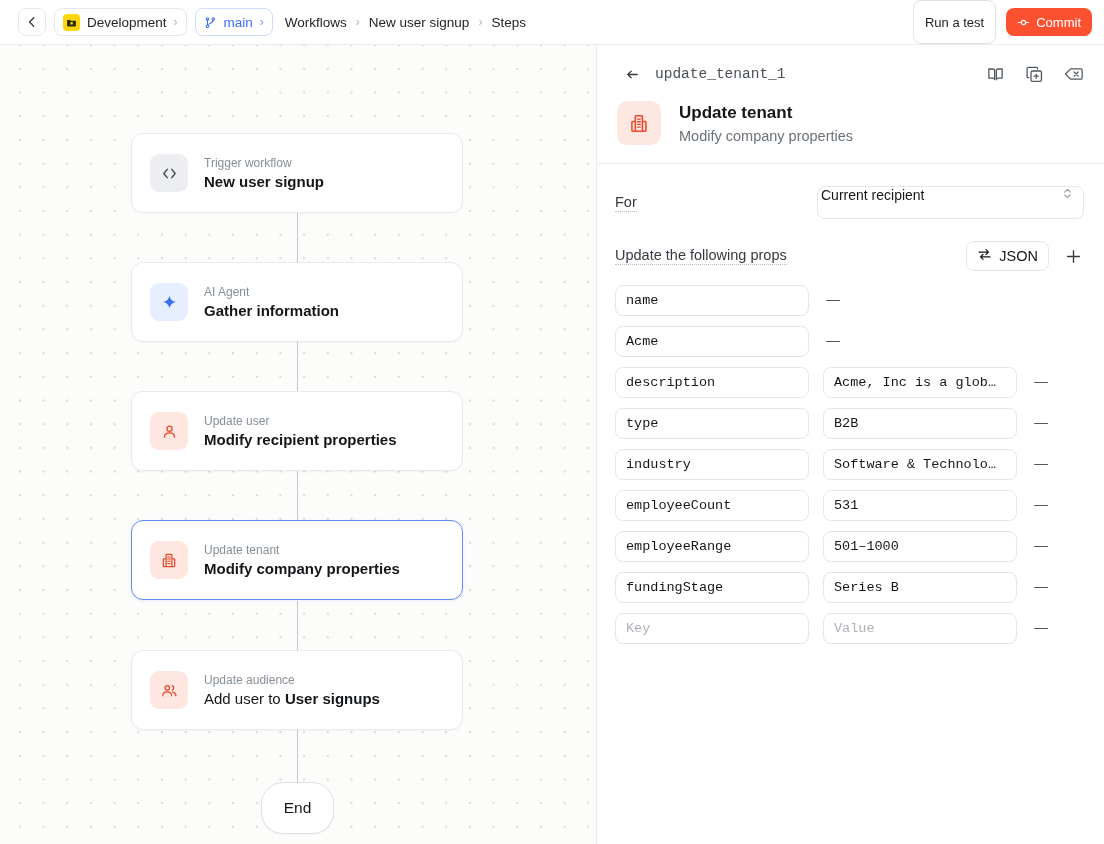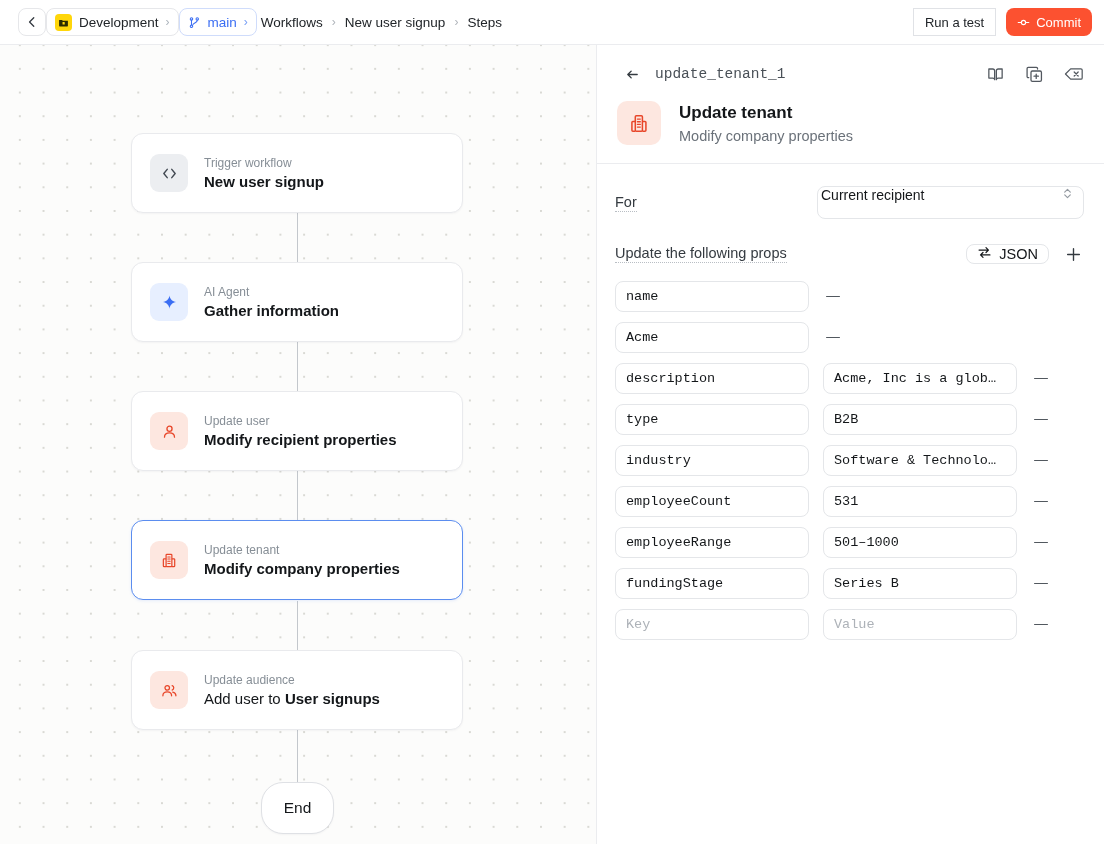--- a/index.html
+++ b/index.html
@@ -18,21 +18,21 @@
 
   
   .topbar {
     height: 45px; min-height: 45px;
     display: flex; align-items: center;
     padding: 0 12px 0 18px;
     background: #ffffff;
     border-bottom: 1px solid #ebecef;
     position: relative; z-index: 5;
   }
-  .tb-left { display: flex; align-items: center; gap: 0; flex: 1; }
+  .tb-left { display: flex; align-items: center; gap: 8px; flex: 1; }
   .tb-right { display: flex; align-items: center; gap: 10px; }
 
   .back-btn {
     width: 28px; height: 28px;
     border: 1px solid #e6e7ea; border-radius: 8px;
     background: #fff;
     display: flex; align-items: center; justify-content: center;
     color: #343a40;
   }
   .chip {
@@ -48,22 +48,22 @@
   .proj-icon {
     width: 17px; height: 17px; border-radius: 4px;
     background: #ffd60a;
     display: flex; align-items: center; justify-content: center;
   }
   .crumbs { display: flex; align-items: center; gap: 9px; margin-left: 4px; }
   .crumbs span.c { font-size: 13.5px; color: #212529; }
   .crumbs span.sep { font-size: 12px; color: #b0b5bb; }
 
   .btn-test {
-    height: 28px; padding: 0 11px;
-    border: 1px solid #e0e2e6; border-radius: 0;
+    height: 44px; padding: 0 11px;
+    border: 1px solid #e0e2e6; border-radius: 8px;
     background: #fff; font-size: 13px; color: #212529;
     display: flex; align-items: center;
     font-family: "Liberation Sans", sans-serif;
   }
   .btn-commit {
     height: 28px; padding: 0 11px;
     border: none; border-radius: 8px;
     background: #fc5130; color: #fff;
     font-size: 13px; display: flex; align-items: center; gap: 6px;
     font-family: "Liberation Sans", sans-serif;
@@ -174,21 +174,21 @@
     border: 1px solid #e4e6e9; border-radius: 8px;
     background: #fff; display: flex; align-items: flex-start;
     padding: 0 9px 0 3px;
     font-size: 14px; color: #14171a;
   }
   .select .sval { flex: 1; }
   .select .schev { color: #949aa1; display: flex; }
 
   .props-head { display: flex; align-items: center; margin-bottom: 14px; }
   .json-btn {
-    margin-left: auto; height: 20px; padding: 0 10px;
+    margin-left: auto; height: 30px; padding: 0 10px;
     border: 1px solid #e4e6e9; border-radius: 8px; background: #fff;
     display: flex; align-items: center; gap: 7px;
     font-size: 14.5px; color: #14171a;
     font-family: "Liberation Sans", sans-serif;
   }
   .plus-btn {
     margin-left: 13px; width: 22px; height: 26px;
     display: flex; align-items: center; justify-content: center;
     color: #343a40; background: none; border: none;
   }

